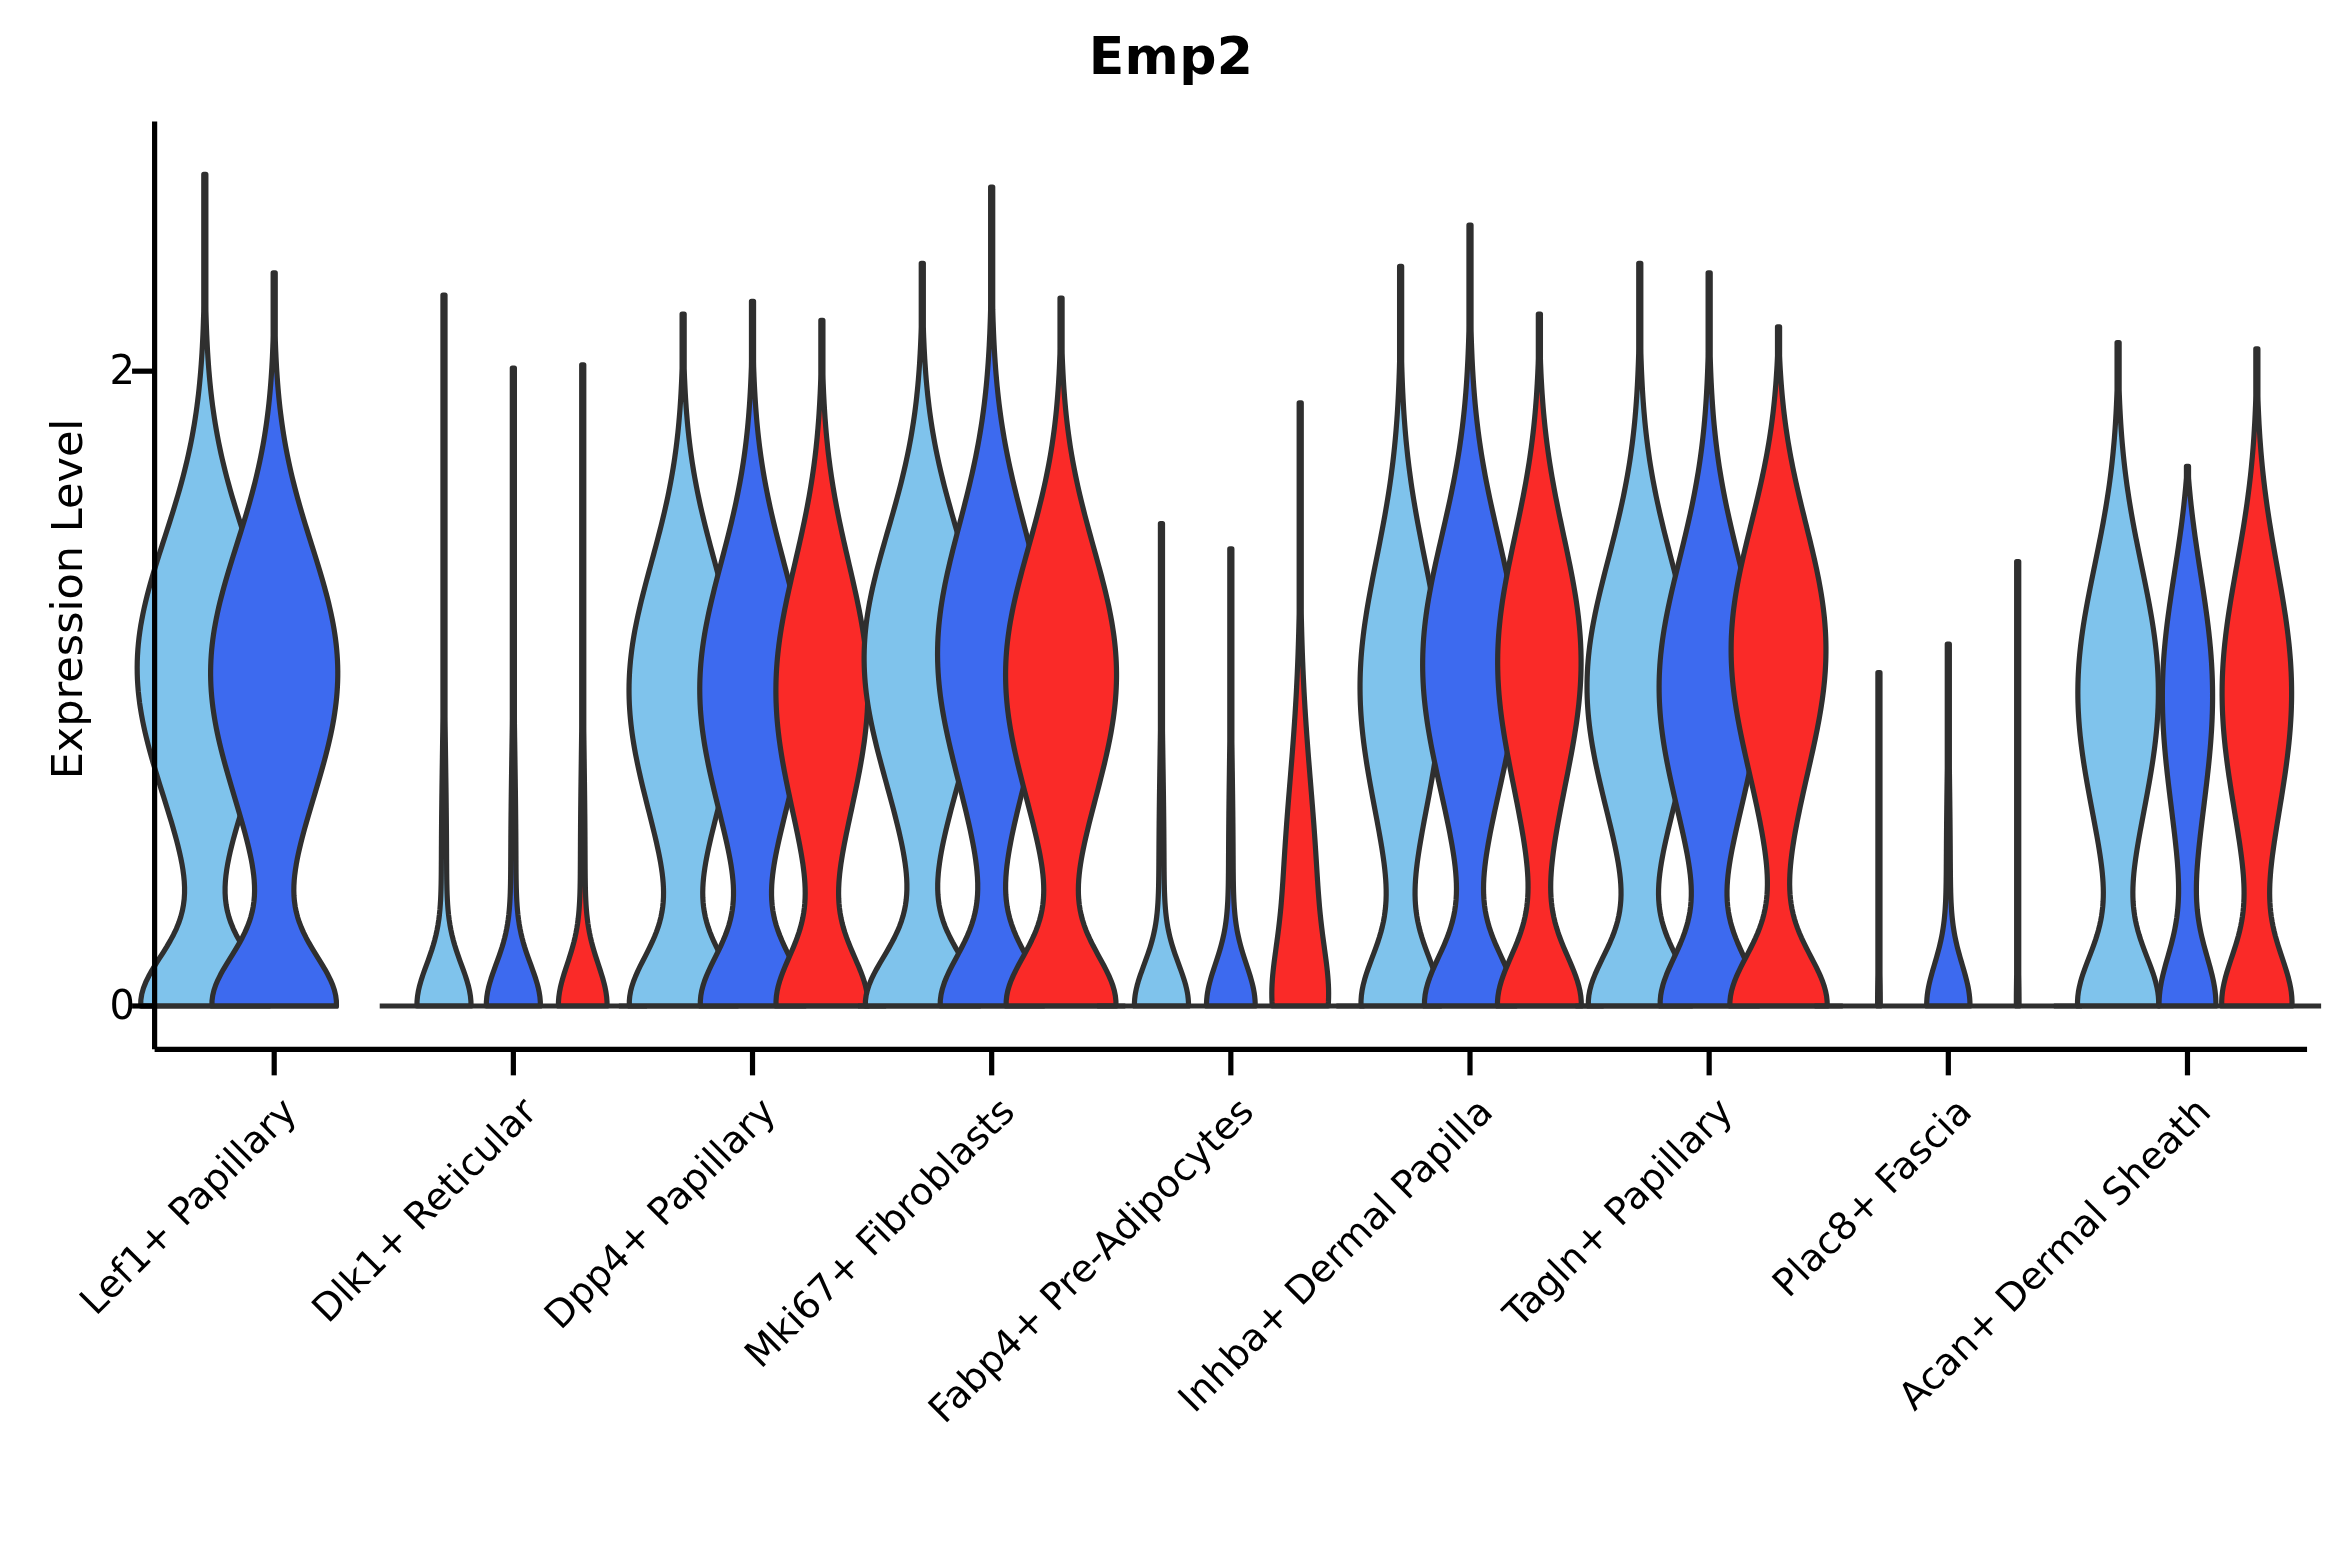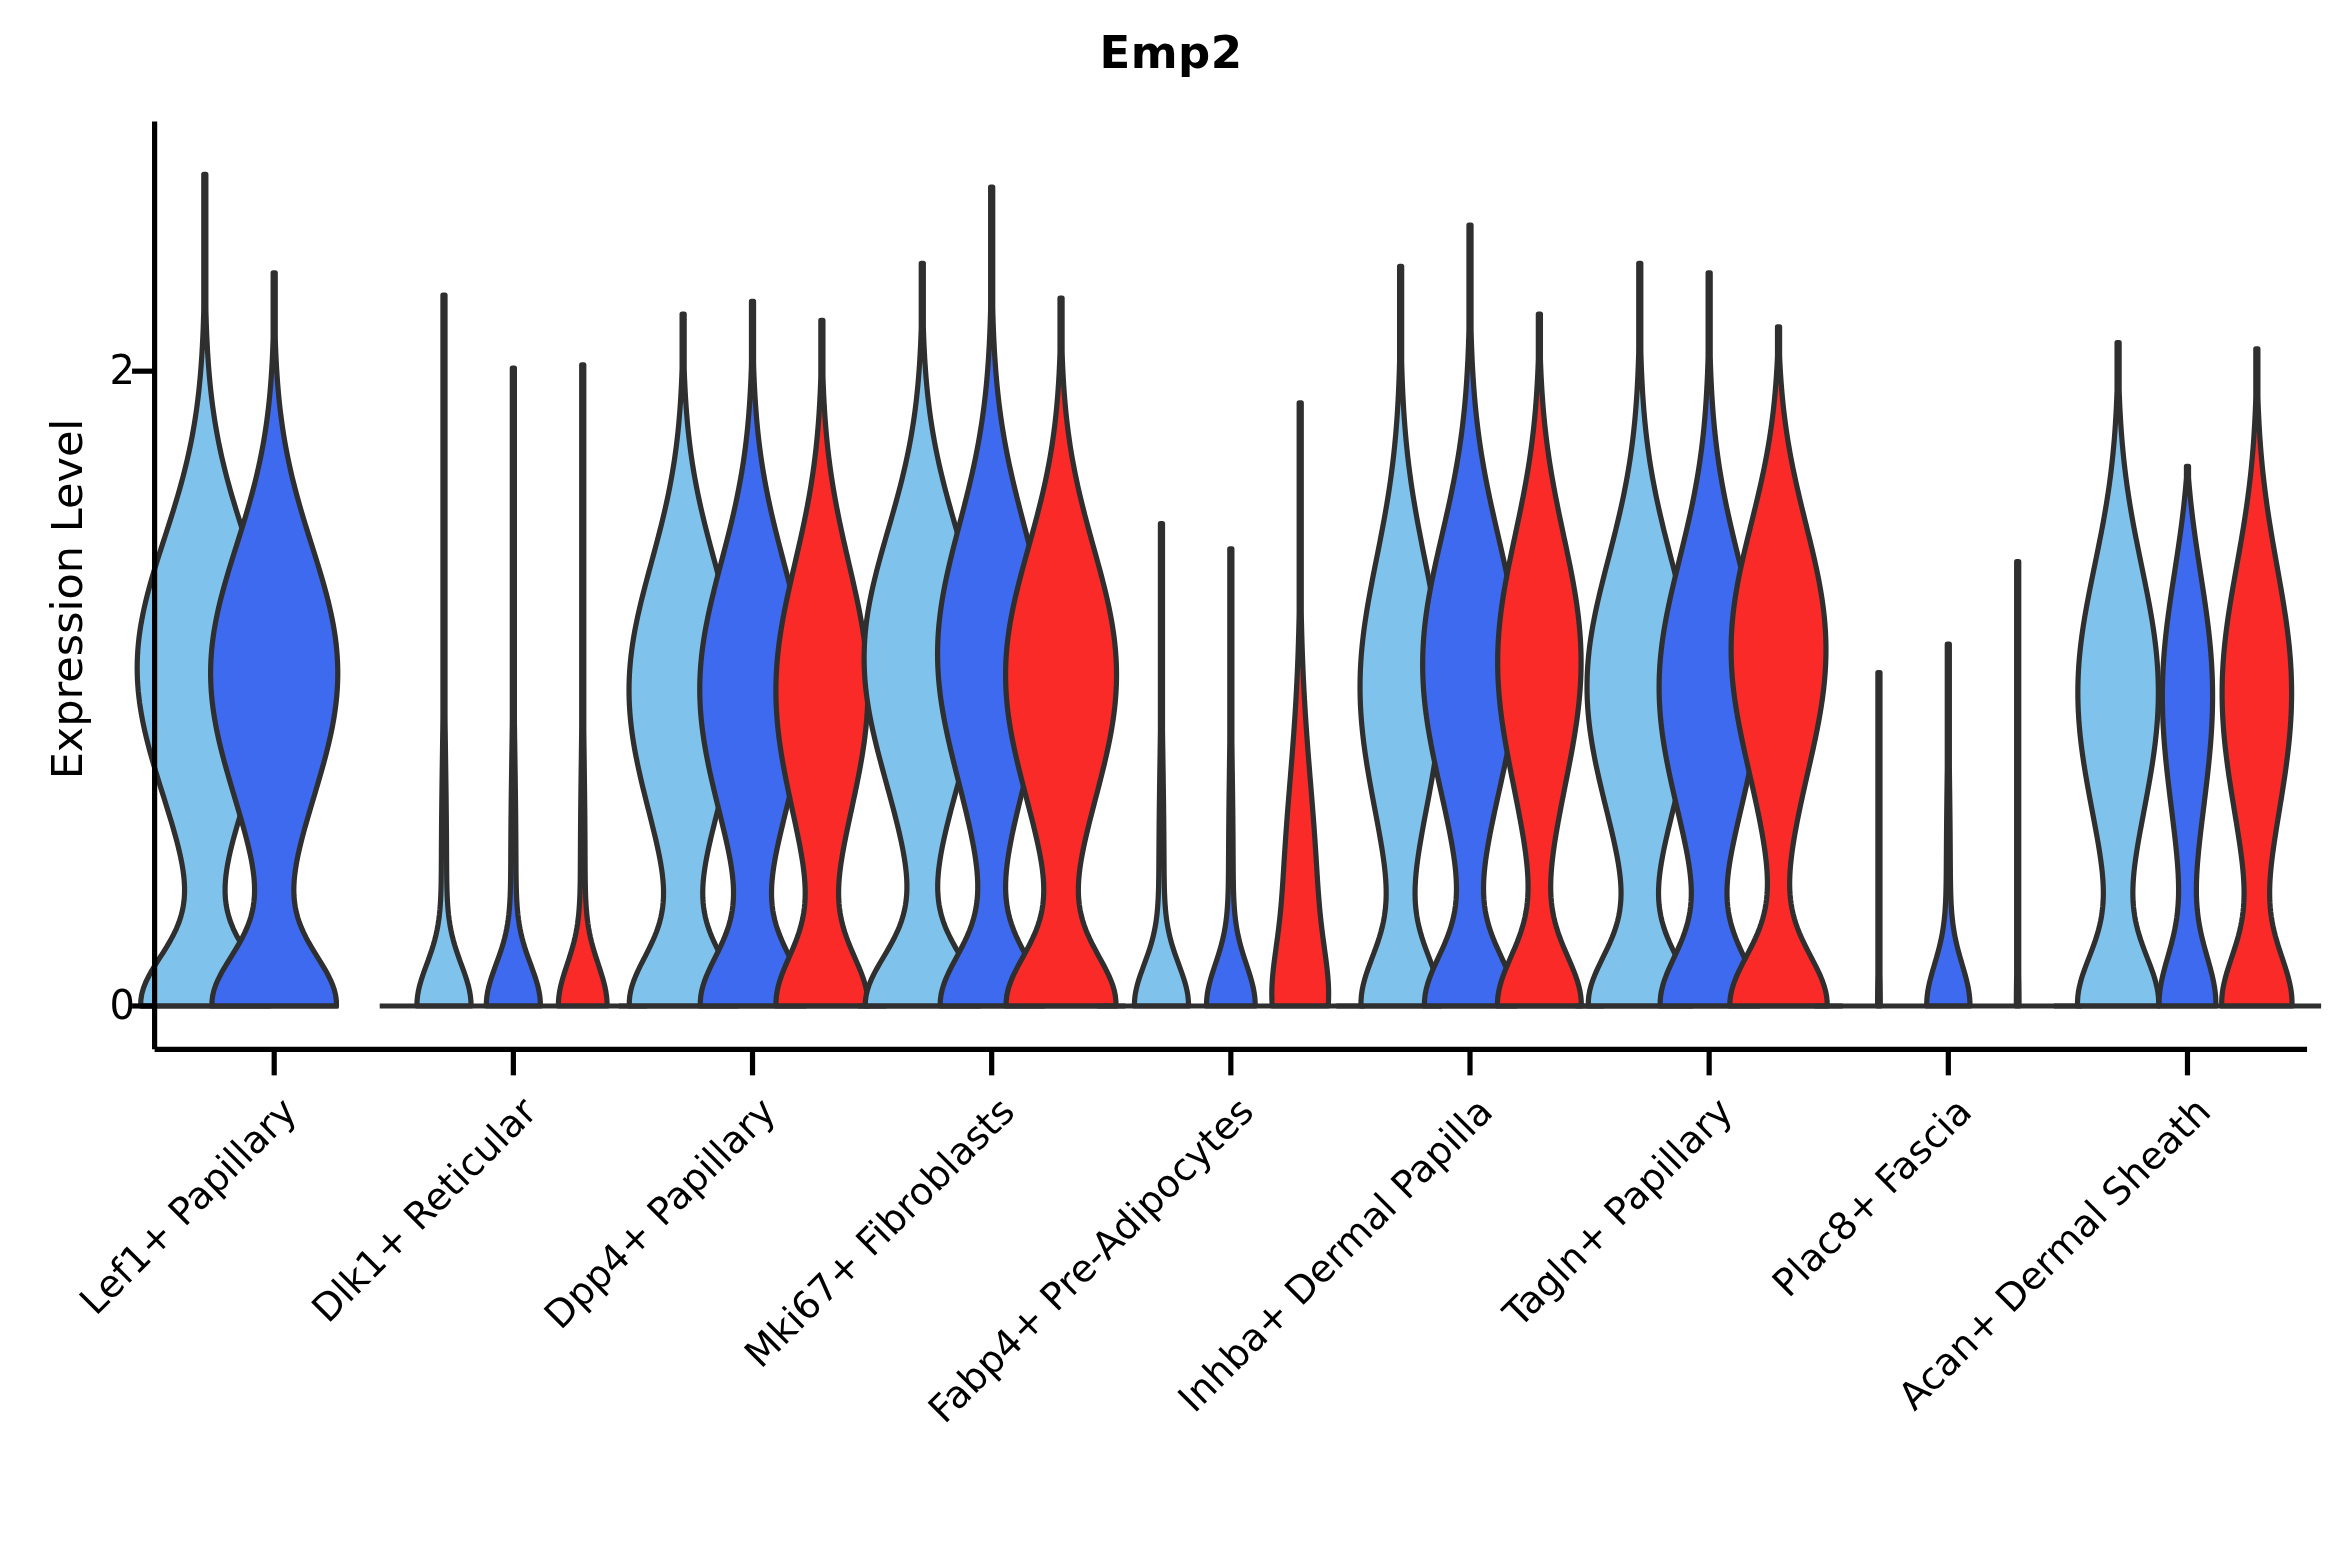--- a/index.html
+++ b/index.html
@@ -18,21 +18,21 @@
     width: 2342px;
     height: 1561px;
     background: #ffffff;
   }
   #chart-title {
     position: absolute;
     top: 26px;
     left: 0;
     width: 2342px;
     text-align: center;
-    font-size: 45px;
+    font-size: 52px;
     font-weight: bold;
     color: #000000;
     letter-spacing: 0.4px;
     font-family: "DejaVu Sans", sans-serif;
   }
   #ylabel {
     position: absolute;
     left: -193px;
     top: 574px;
     width: 520px;

